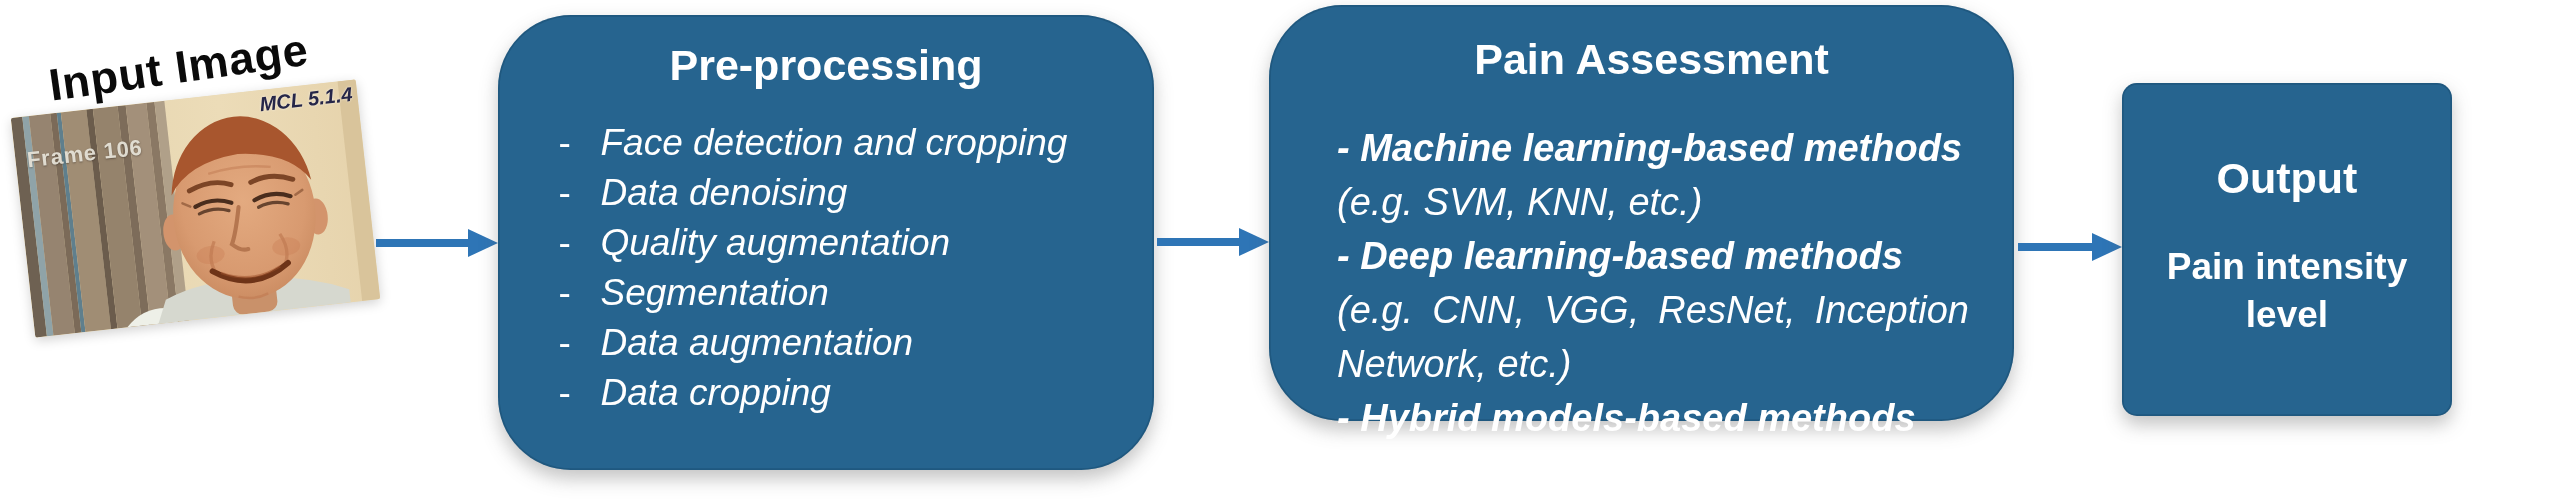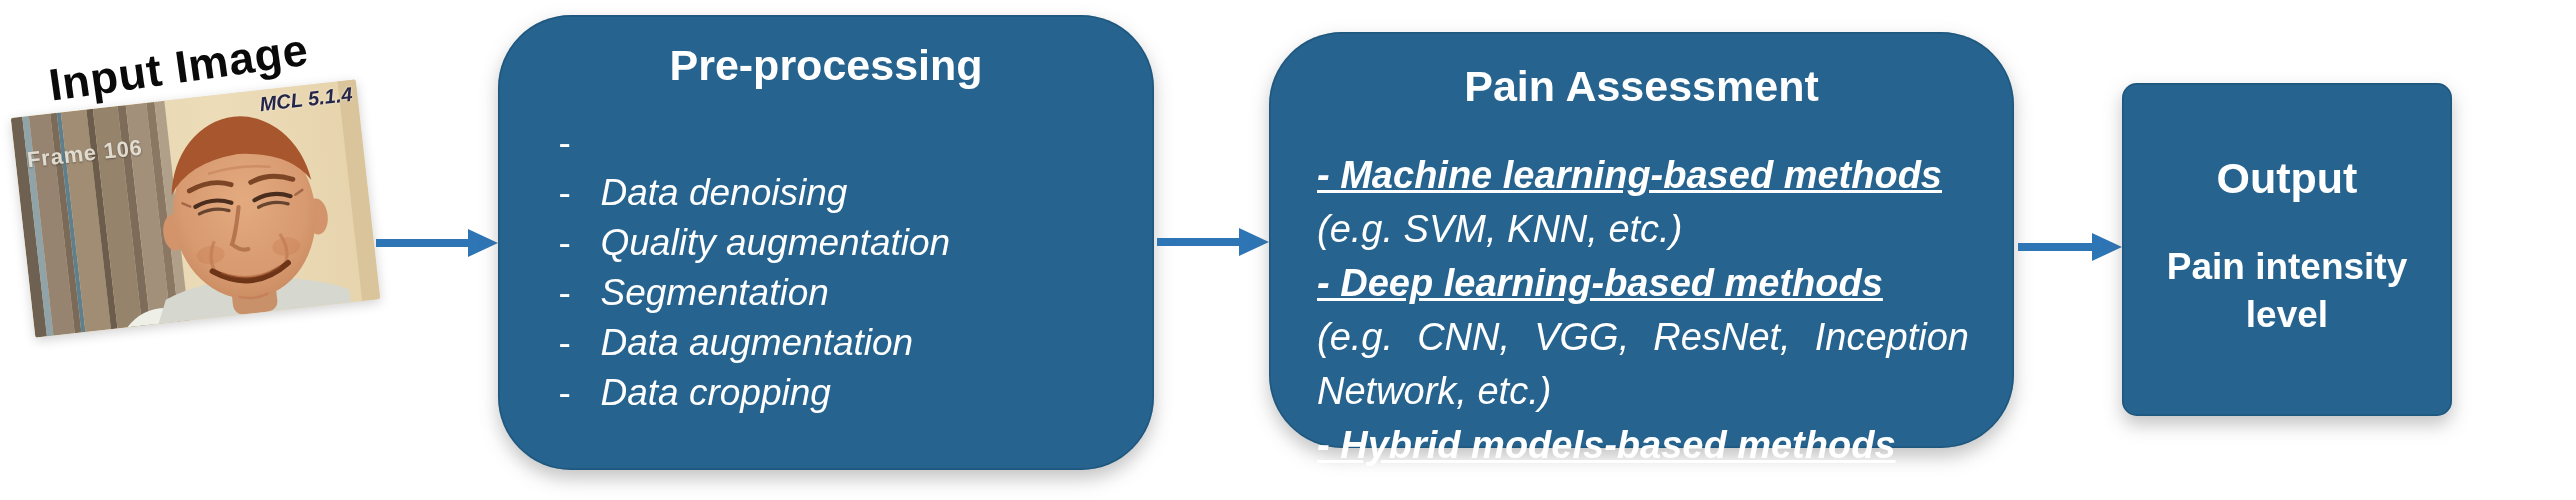--- a/index.html
+++ b/index.html
@@ -47,38 +47,38 @@
     box-shadow:0 8.3px 18px rgba(90,90,90,0.35), inset 0 0 0 1.7px rgba(10,50,80,0.25);
     color:var(--text-on-box,#ffffff);
     box-sizing:border-box;
   }
   .box-title{
     text-align:center;
     font-size:43px;font-weight:700;line-height:53px;
     color:var(--text-on-box,#ffffff);
   }
   .box-pre{left:498px;top:15px;width:656px;height:455px;padding-top:24px;}
-  .box-pain{left:1269px;top:32px;width:745px;height:416px;padding-top:28px;}
+  .box-pain{left:1269px;top:5px;width:745px;height:416px;padding-top:28px;padding-left:20px;}
   .box-output{left:2122px;top:83px;width:330px;height:333px;border-radius:15px;padding-top:69px;}
 
   .pre-list{margin-top:26.4px;padding-left:56px;}
   .pre-item{
     display:flex;align-items:baseline;
     height:50px;
     font-size:37px;font-style:italic;font-weight:500;line-height:50px;
     white-space:nowrap;
   }
   .pre-bullet{width:21.5px;margin-right:25px;text-align:center;font-style:normal;}
 
   .pain-lines{margin-top:35px;padding:0 45px 0 48px;}
   .pain-line{
     font-size:38px;font-style:italic;line-height:54px;
     white-space:nowrap;
   }
-  .pain-line.bold{font-weight:700;text-decoration:underline;}
+  .pain-line.bold{font-weight:700;}
   .pain-line.justify{
     white-space:normal;
     text-align:justify;
     -moz-text-align-last:justify;
     text-align-last:justify;
   }
 
   .output-lines{margin-top:38px;text-align:center;}
   .output-line{font-size:37px;line-height:48px;font-weight:700;}
 
@@ -179,20 +179,21 @@
   <div class="flow-arrow arrow-1">
     <div class="arrow-shaft"></div>
     <div class="arrow-head"></div>
   </div>
 
   <div class="flow-box box-pre">
     <div class="box-title">Pre-processing</div>
     <div class="pre-list">
       <div class="pre-item">
         <span class="pre-bullet">-</span>
+        <span>Face detection and cropping</span>
       </div>
       <div class="pre-item">
         <span class="pre-bullet">-</span>
         <span>Data denoising</span>
       </div>
       <div class="pre-item">
         <span class="pre-bullet">-</span>
         <span>Quality augmentation</span>
       </div>
       <div class="pre-item">

